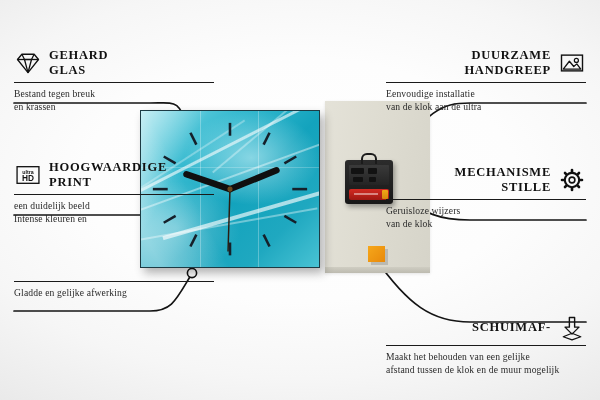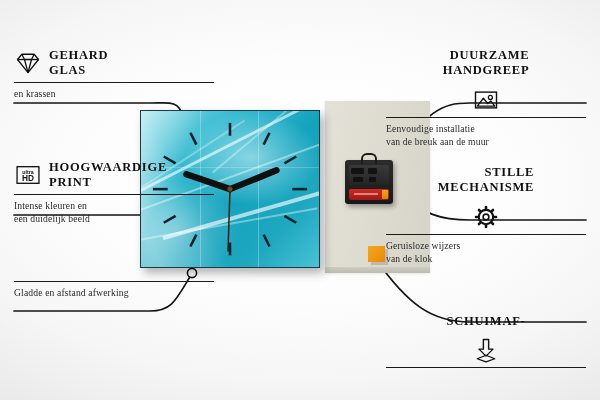--- a/index.html
+++ b/index.html
@@ -8,21 +8,21 @@
     font-family:"Liberation Serif", serif;
     background:
       radial-gradient(ellipse 95% 80% at 50% 45%, #ffffff 0%, #fdfdfd 38%, #f6f6f6 62%, #ececec 82%, #e2e2e2 100%);
     position:relative;
   }
   #stage { position:absolute; inset:0;border-radius:15px; }
 
   
   .feat { position:absolute; width:200px; }
   .feat .head { display:flex; align-items:center; gap:7px; }
-  .feat.right .head { flex-direction:column; justify-content:flex-end; }
+  .feat.right .head { flex-direction:row; justify-content:flex-end; }
   .feat .title {
     font-size:12.5px; font-weight:700; letter-spacing:.75px;
     color:#111; line-height:1.22; text-transform:uppercase;
   }
   .feat.left .title { text-align:left; }
   .feat.right .title { text-align:right; }
   .feat .rule { height:1px; background:#1a1a1a; margin:3px 0 4px; width:100%; }
   .feat .desc {
     font-size:9.6px; color:#2a2a2a; line-height:1.38; letter-spacing:.15px;
   }
@@ -207,78 +207,79 @@
         </g>
           </svg>
       </span>
       <div class="title">
         <div>GEHARD</div>
         <div>GLAS</div>
       </div>
     </div>
     <div class="rule"></div>
     <div class="desc">
+      <div>Bestand tegen breuk</div>
       <div>en krassen</div>
     </div>
   </div>
 
   <div class="feat left" id="f-print">
     <div class="head">
       <span class="ico">
         <svg viewBox="0 0 32 32">
           <rect x="3.5" y="6.5" width="25" height="19" fill="none" stroke="#111" stroke-width="1.5"></rect>
           <text x="16" y="14.6" font-family="Liberation Sans, sans-serif" font-size="6" font-weight="700" text-anchor="middle" fill="#111">ultra</text>
           <text x="16" y="23.2" font-family="Liberation Sans, sans-serif" font-size="9.5" font-weight="700" text-anchor="middle" fill="#111">HD</text>
         </svg>
       </span>
       <div class="title">
         <div>HOOGWAARDIGE</div>
         <div>PRINT</div>
       </div>
     </div>
     <div class="rule"></div>
     <div class="desc">
+      <div>een duidelijk beeld</div>
       <div>Intense kleuren en</div>
-      <div>een duidelijk beeld</div>
     </div>
   </div>
 
   <div class="feat left" id="f-randen">
     <div class="rule"></div>
     <div class="desc">
-      <div>Gladde en afstand afwerking</div>
+      <div>Gladde en gelijke afwerking</div>
     </div>
   </div>
 
   <div class="feat right" id="f-greep">
     <div class="head">
       <div class="title">
         <div>DUURZAME</div>
         <div>HANDGREEP</div>
       </div>
       <span class="ico">
         <svg viewBox="0 0 32 32">
           <rect x="4" y="7" width="24" height="18" fill="none" stroke="#111" stroke-width="1.6"></rect>
           <circle cx="21" cy="13" r="2.3" fill="none" stroke="#111" stroke-width="1.4"></circle>
           <path d="M6 23 L13 14 L18 20 L21.5 17 L26 23 Z" fill="none" stroke="#111" stroke-width="1.5" stroke-linejoin="round"></path>
         </svg>
       </span>
     </div>
     <div class="rule"></div>
     <div class="desc">
       <div>Eenvoudige installatie</div>
-      <div>van de breuk aan de muur</div>
+      <div>van de klok aan de ultra</div>
     </div>
   </div>
 
   <div class="feat right" id="f-mech">
     <div class="head">
       <div class="title">
+        <div>MECHANISME</div>
         <div>STILLE</div>
-        <div>MECHANISME</div>
       </div>
       <span class="ico">
         <svg viewBox="0 0 32 32">
           <g fill="none" stroke="#111" stroke-width="2.4" stroke-linecap="round">
             <circle cx="16" cy="16" r="8.2"></circle>
           </g>
           <circle cx="16" cy="16" r="3.3" fill="none" stroke="#111" stroke-width="1.8"></circle>
           <g stroke="#111" stroke-width="3" stroke-linecap="round">
             <line x1="16" y1="4.6" x2="16" y2="6.4"></line>
               <line x1="16" y1="25.6" x2="16" y2="27.4"></line>
@@ -305,15 +306,19 @@
         <div>SCHUIMAF-</div>
       </div>
       <span class="ico">
         <svg viewBox="0 0 32 32">
           <path d="M13 4 H19 V15 H24 L16 23 L8 15 H13 Z" fill="none" stroke="#111" stroke-width="1.6" stroke-linejoin="round"></path>
           <path d="M6 26 L16 22 L26 26 L16 29.5 Z" fill="none" stroke="#111" stroke-width="1.5" stroke-linejoin="round"></path>
         </svg>
       </span>
     </div>
     <div class="rule"></div>
+    <div class="desc">
+      <div>Maakt het behouden van een gelijke</div>
+      <div>afstand tussen de klok en de muur mogelijk</div>
+    </div>
   </div>
 
 </div>
 
 </body></html>

